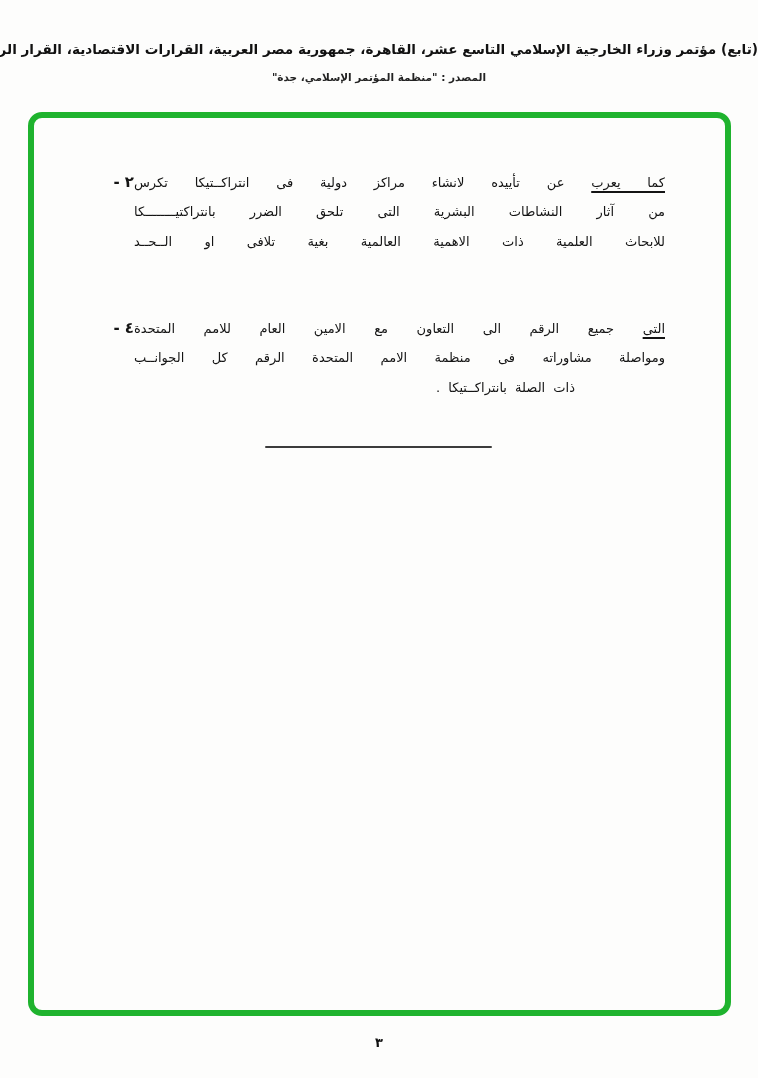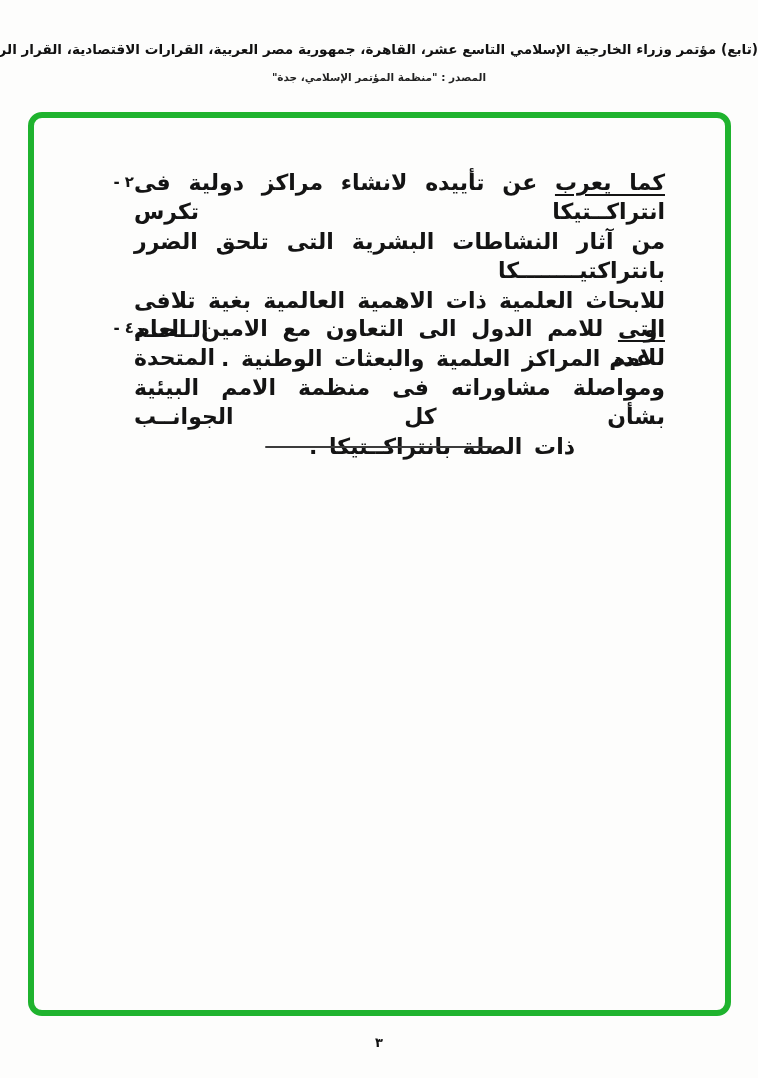--- a/index.html
+++ b/index.html
@@ -63,22 +63,22 @@
     direction: rtl;
     text-align: right;
     font-size: 15px;
     font-weight: bold;
     line-height: 29.4px;
     white-space: nowrap;
   }
   .item-lines { flex: 1 1 auto; width: 531px; }
   .t-line {
     direction: rtl;
-    font-size: 22px;
-    font-weight: bold;
+    font-size: 13px;
+    font-weight: normal;
     line-height: 29.4px;
     color: #141414;
     word-spacing: 4px;
     text-align: justify;
     text-align-last: justify;
     text-justify: inter-word;
   }
   .t-last {
     text-align: right;
     text-align-last: right;
@@ -119,29 +119,28 @@
   <div class="source-line">المصدر :  "منظمة المؤتمر الإسلامي، جدة"</div>
 
   <div class="frame"></div>
 
   <div class="item item-1">
     <div class="item-number">٢ -</div>
     <div class="item-lines">
       <div class="t-line"><span class="u-lead">كما يعرب</span><span> عن تأييده لانشاء مراكز دولية فى انتراكــتيكا تكرس</span></div>
       <div class="t-line">من آثار النشاطات البشرية التى تلحق الضرر بانتراكتيــــــــكا</div>
       <div class="t-line">للابحاث العلمية ذات الاهمية العالمية بغية تلافى او الــحــد</div>
-      <div class="t-line t-last ind-1">عدد المراكز العلمية والبعثات الوطنية .</div>
     </div>
   </div>
 
   <div class="item item-2">
     <div class="item-number">٤ -</div>
     <div class="item-lines">
-      <div class="t-line"><span class="u-lead">التى</span><span> للامم الدول الى التعاون مع الامين العام للامم المتحدة</span></div>
-      <div class="t-line">ومواصلة مشاوراته فى منظمة الامم البيئية بشأن كل الجوانــب</div>
+      <div class="t-line"><span class="u-lead">التى</span><span> جميع الرقم الى التعاون مع الامين العام للامم المتحدة</span></div>
+      <div class="t-line">ومواصلة مشاوراته فى منظمة الامم المتحدة الرقم كل الجوانــب</div>
       <div class="t-line t-last ind-2">ذات الصلة بانتراكــتيكا .</div>
     </div>
   </div>
 
   <div class="divider"></div>
 
   <div class="page-number">٣</div>
 
 </div>
 

